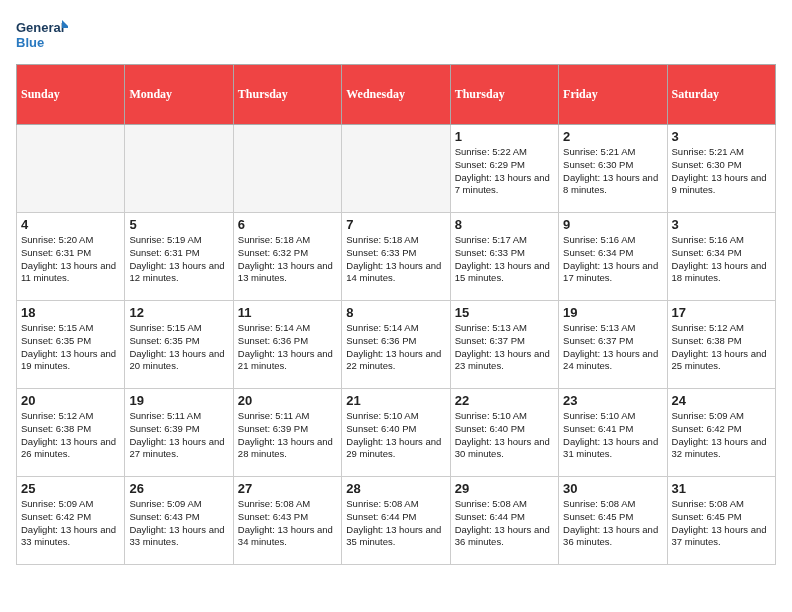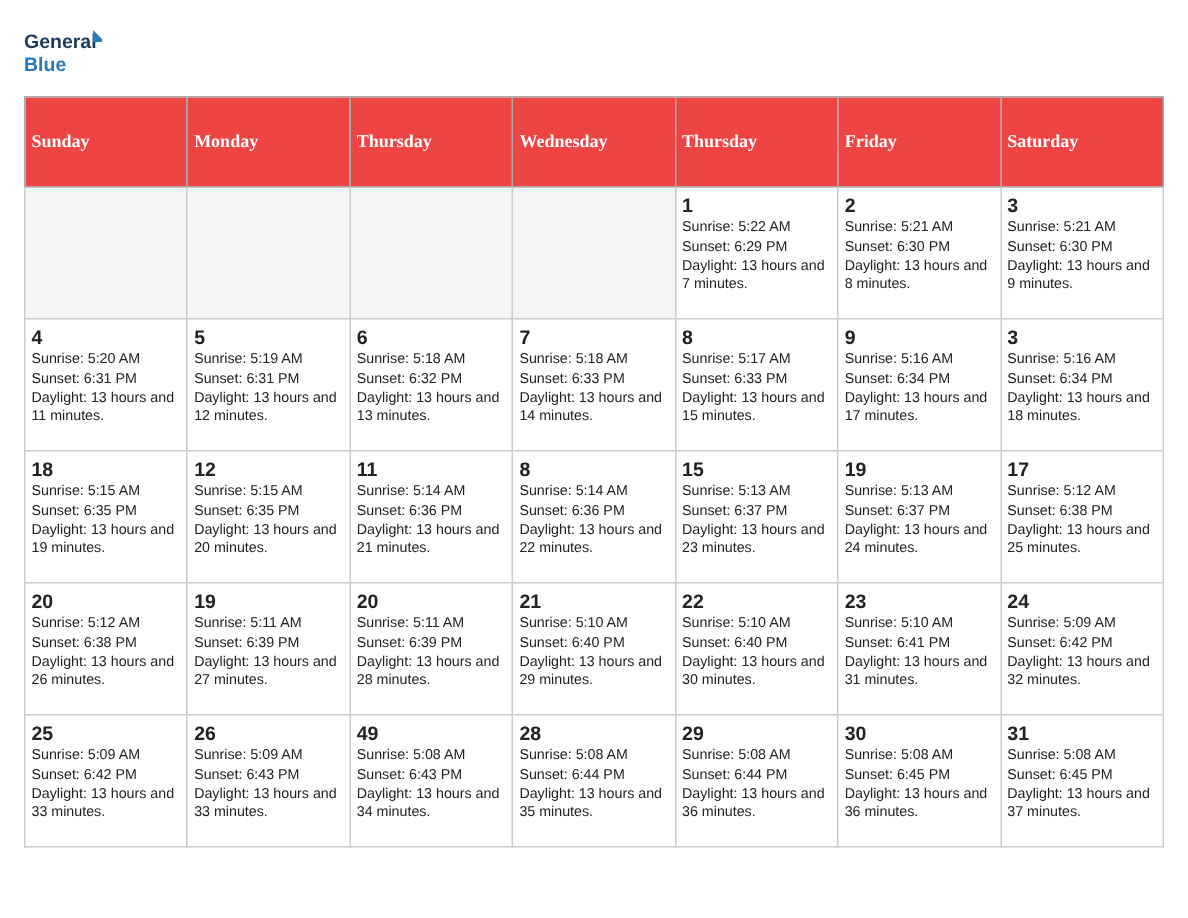--- a/index.html
+++ b/index.html
@@ -214,21 +214,21 @@
       <tr>
         <td>
           <span class="day-num">25</span>
           <div class="day-info">Sunrise: 5:09 AM<br>Sunset: 6:42 PM<br>Daylight: 13 hours and 33 minutes.</div>
         </td>
         <td>
           <span class="day-num">26</span>
           <div class="day-info">Sunrise: 5:09 AM<br>Sunset: 6:43 PM<br>Daylight: 13 hours and 33 minutes.</div>
         </td>
         <td>
-          <span class="day-num">49</span>
+          <span class="day-num">27</span>
           <div class="day-info">Sunrise: 5:08 AM<br>Sunset: 6:43 PM<br>Daylight: 13 hours and 34 minutes.</div>
         </td>
         <td>
           <span class="day-num">28</span>
           <div class="day-info">Sunrise: 5:08 AM<br>Sunset: 6:44 PM<br>Daylight: 13 hours and 35 minutes.</div>
         </td>
         <td>
           <span class="day-num">29</span>
           <div class="day-info">Sunrise: 5:08 AM<br>Sunset: 6:44 PM<br>Daylight: 13 hours and 36 minutes.</div>
         </td>

